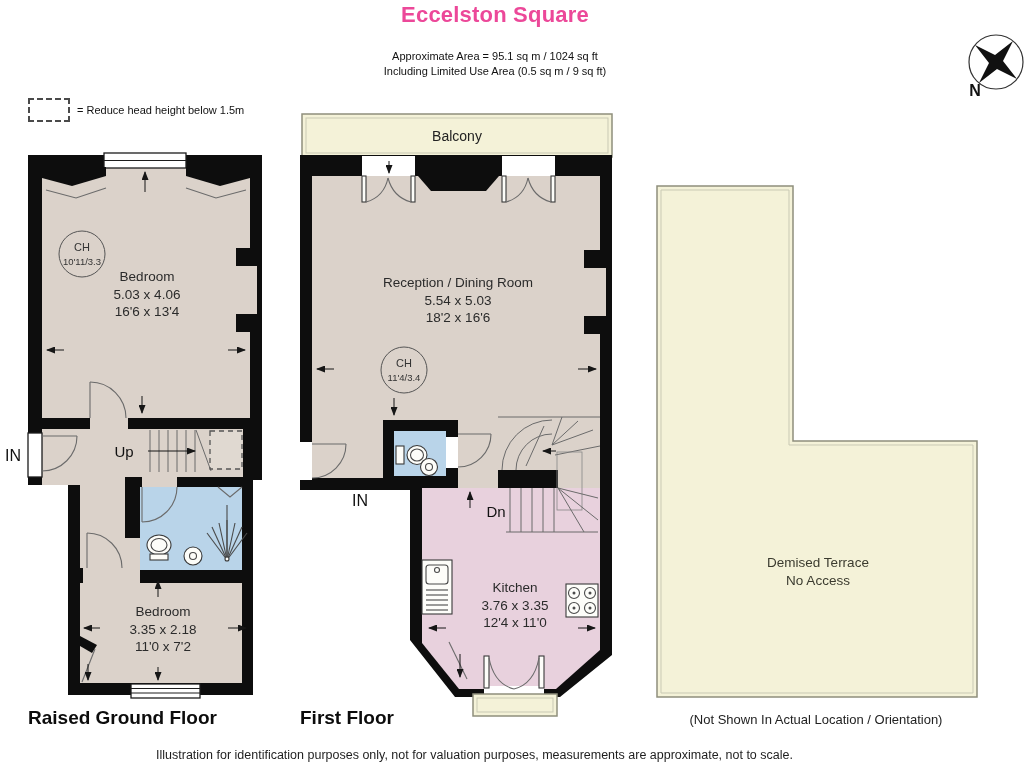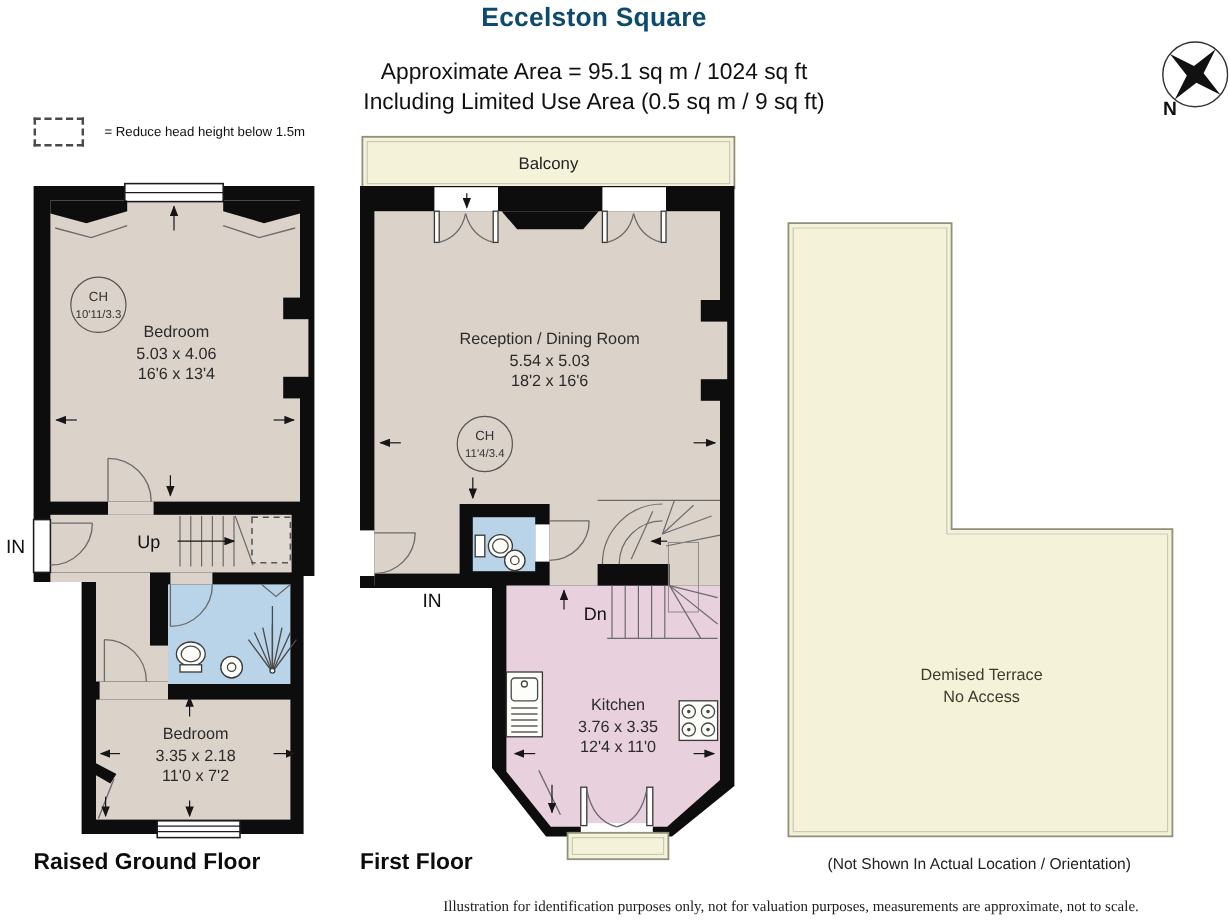--- a/index.html
+++ b/index.html
@@ -1,26 +1,26 @@
 <!DOCTYPE html>
 <html><head>
 <meta charset="utf-8">
 <style>
   html,body{margin:0;padding:0;background:#fff;}
   .canvas{position:relative;width:1024px;height:768px;background:#ffffff;overflow:hidden;
           font-family:"Liberation Sans",sans-serif;}
   .hdr{position:absolute;left:0;top:2px;width:990px;text-align:center;}
-  .hdr .title{font-size:22px;font-weight:bold;color:#0c4a6e;letter-spacing:.2px;}
-  .hdr .sub{font-size:19px;color:#111;margin-top:3px;}
+  .hdr .title{font-size:22px;font-weight:bold;color:#ec4899;letter-spacing:.2px;}
+  .hdr .sub{font-size:11px;color:#111;margin-top:3px;}
   .hdr .sub1{margin-top:22px;}
   .legend{position:absolute;left:28px;top:98px;display:flex;align-items:center;}
   .legend .box{width:38px;height:20px;border:2px dashed #4a4a4a;background:transparent;}
-  .legend .txt{font-size:11px;color:#111;margin-left:17px;}
-  .footer{position:absolute;left:0;top:748px;width:949px;text-align:right;
-          font-size:12.5px;color:#1e1e1e;font-family:Liberation Serif, serif;}
+  .legend .txt{font-size:11px;color:#111;margin-left:7px;}
+  .footer{position:absolute;left:0;top:748px;width:949px;text-align:center;
+          font-size:12.5px;color:#1e1e1e;}
   svg{position:absolute;left:0;top:0;}
   svg text{font-family:"Liberation Sans",sans-serif;}
   .rm{font-size:13.5px;fill:#2b2b2b;text-anchor:middle;}
   .lbl{font-size:16px;fill:#111;text-anchor:middle;}
   .sm{font-size:15px;fill:#111;text-anchor:middle;}
   .ch{font-size:9.5px;fill:#333;text-anchor:middle;}
   .floor{font-size:19px;font-weight:bold;fill:#0c0c0c;}
   .terr{font-size:13.5px;fill:#3b3b2f;text-anchor:middle;}
   .note{font-size:13px;fill:#222;text-anchor:middle;}
   .bal{font-size:14px;fill:#222;text-anchor:middle;}

